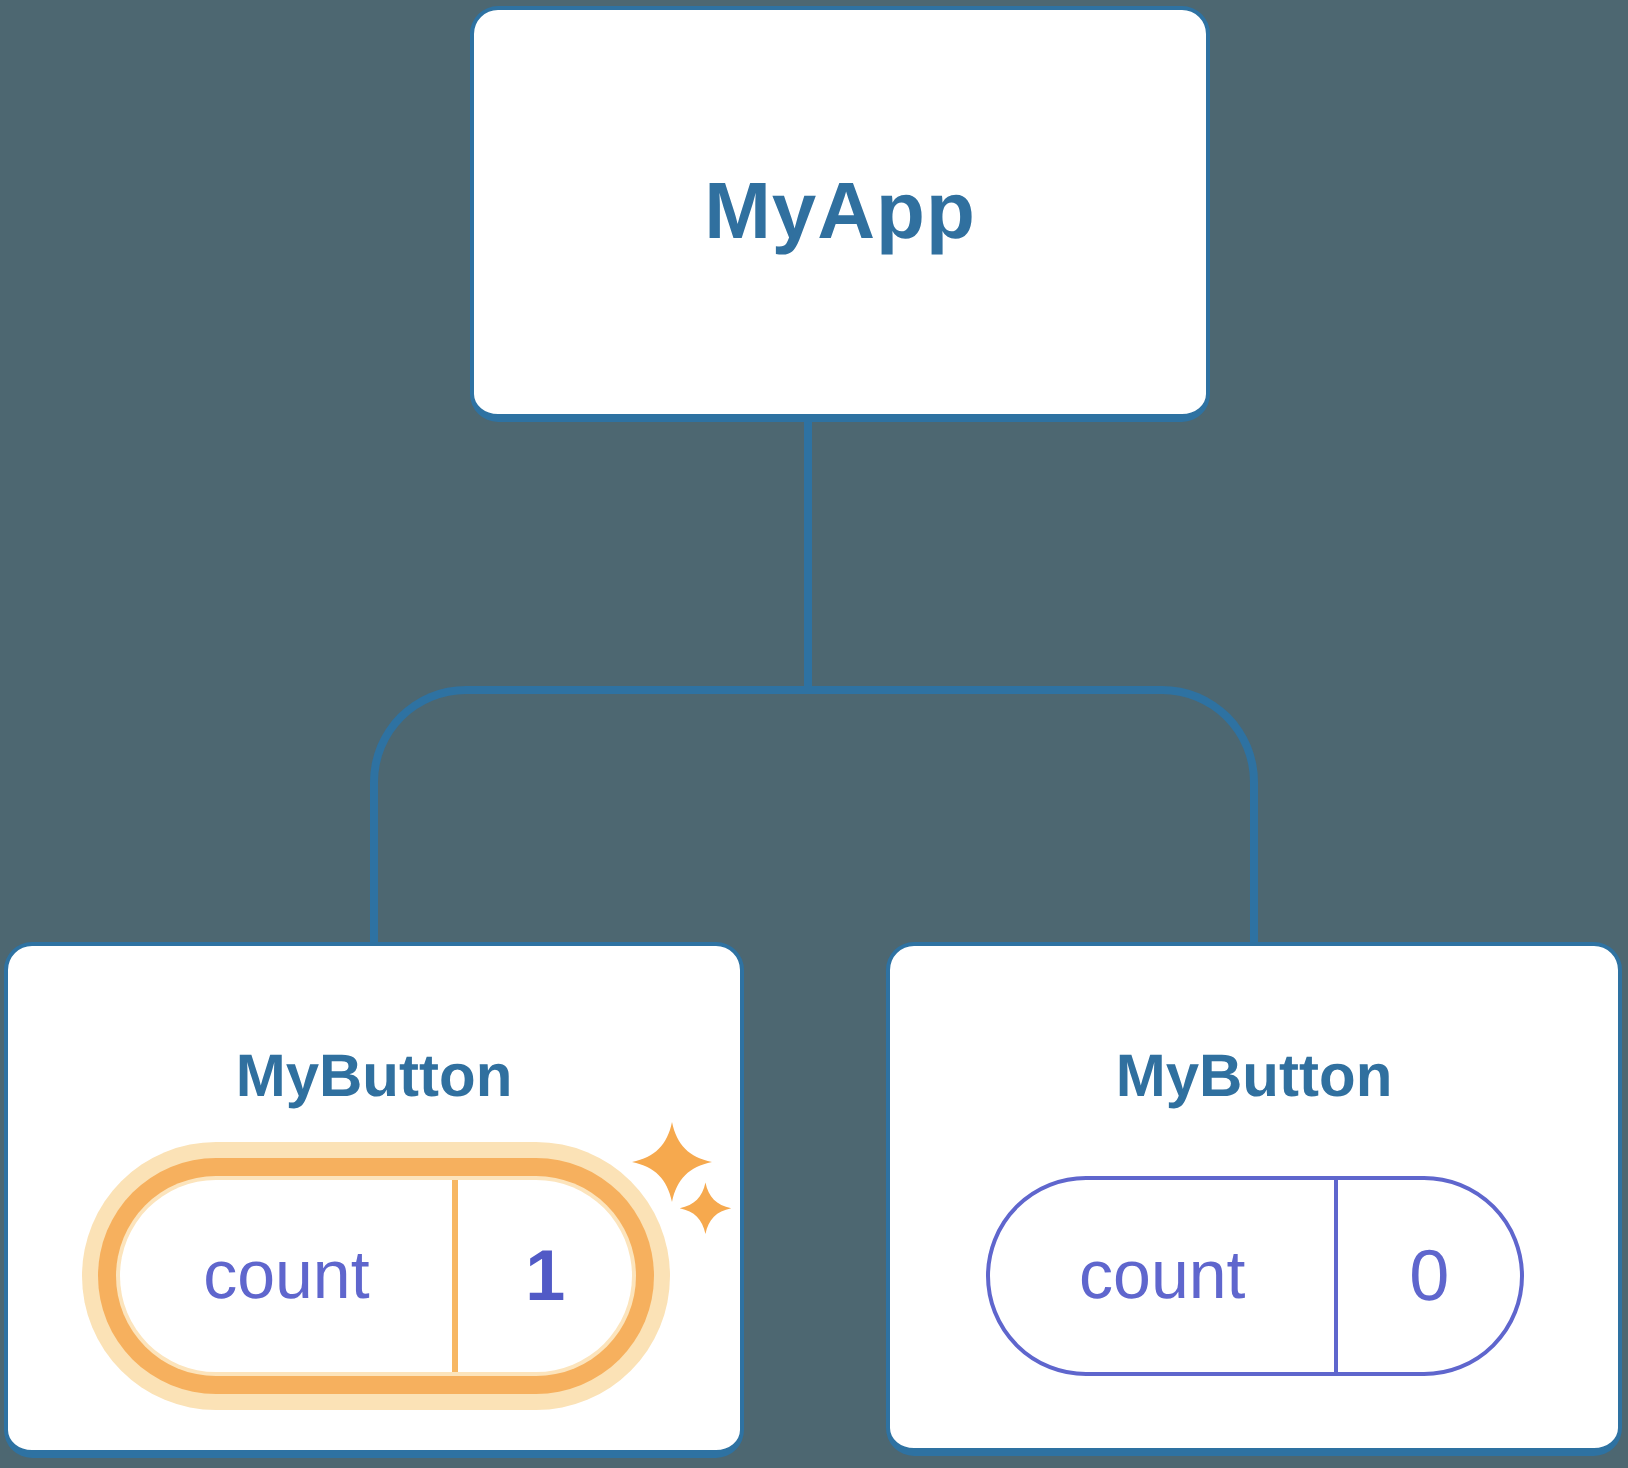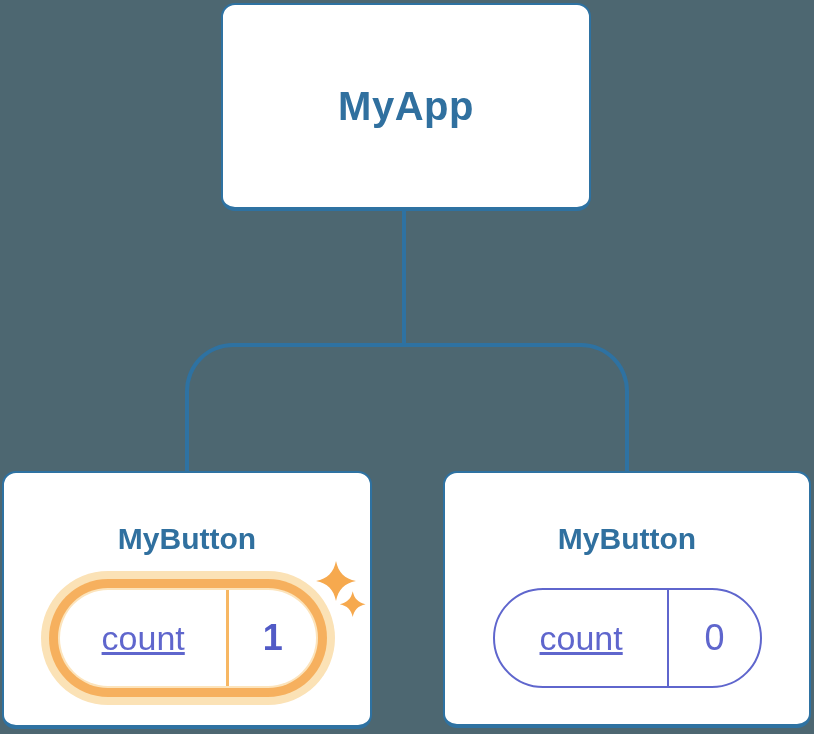--- a/index.html
+++ b/index.html
@@ -12,21 +12,21 @@
   }
   .node-card {
     position: absolute;
     box-sizing: border-box;
     background: #ffffff;
     border: 2px solid #2e72a2;
     border-bottom-width: 4px;
     border-radius: 14px;
   }
   .root-card {
-    left: 221px; top: 3px; width: 370px; height: 208px;
+    left: 235px; top: 3px; width: 370px; height: 208px;
     display: flex; align-items: center; justify-content: center;
   }
   .child-card-left  { left: 2px;   top: 471px; width: 370px; height: 258px; }
   .child-card-right { left: 443px; top: 471px; width: 368px; height: 257px; }
 
   .node-label {
     color: #30709f;
     font-size: 40px;
     font-weight: 700;
     letter-spacing: 0.5px;
@@ -79,21 +79,20 @@
   .pill-plain {
     left: 48px; top: 115px;
     width: 269px; height: 100px;
     border: 2px solid #5f66cd;
   }
   .pill-section-name {
     flex: 0 0 65%;
     display: flex; align-items: center; justify-content: center;
     font-size: 34px;
     color: #5f66cd;
-    text-decoration: underline;
   }
   .pill-divider-orange { width: 3px; background: #f7b763; }
   .pill-divider-purple { width: 2px; background: #5f66cd; }
   .pill-section-value {
     flex: 1 1 auto;
     display: flex; align-items: center; justify-content: center;
     font-size: 36px;
     color: #5f66cd;
   }
   .value-bold { font-weight: 700; color: #515ac6; }

